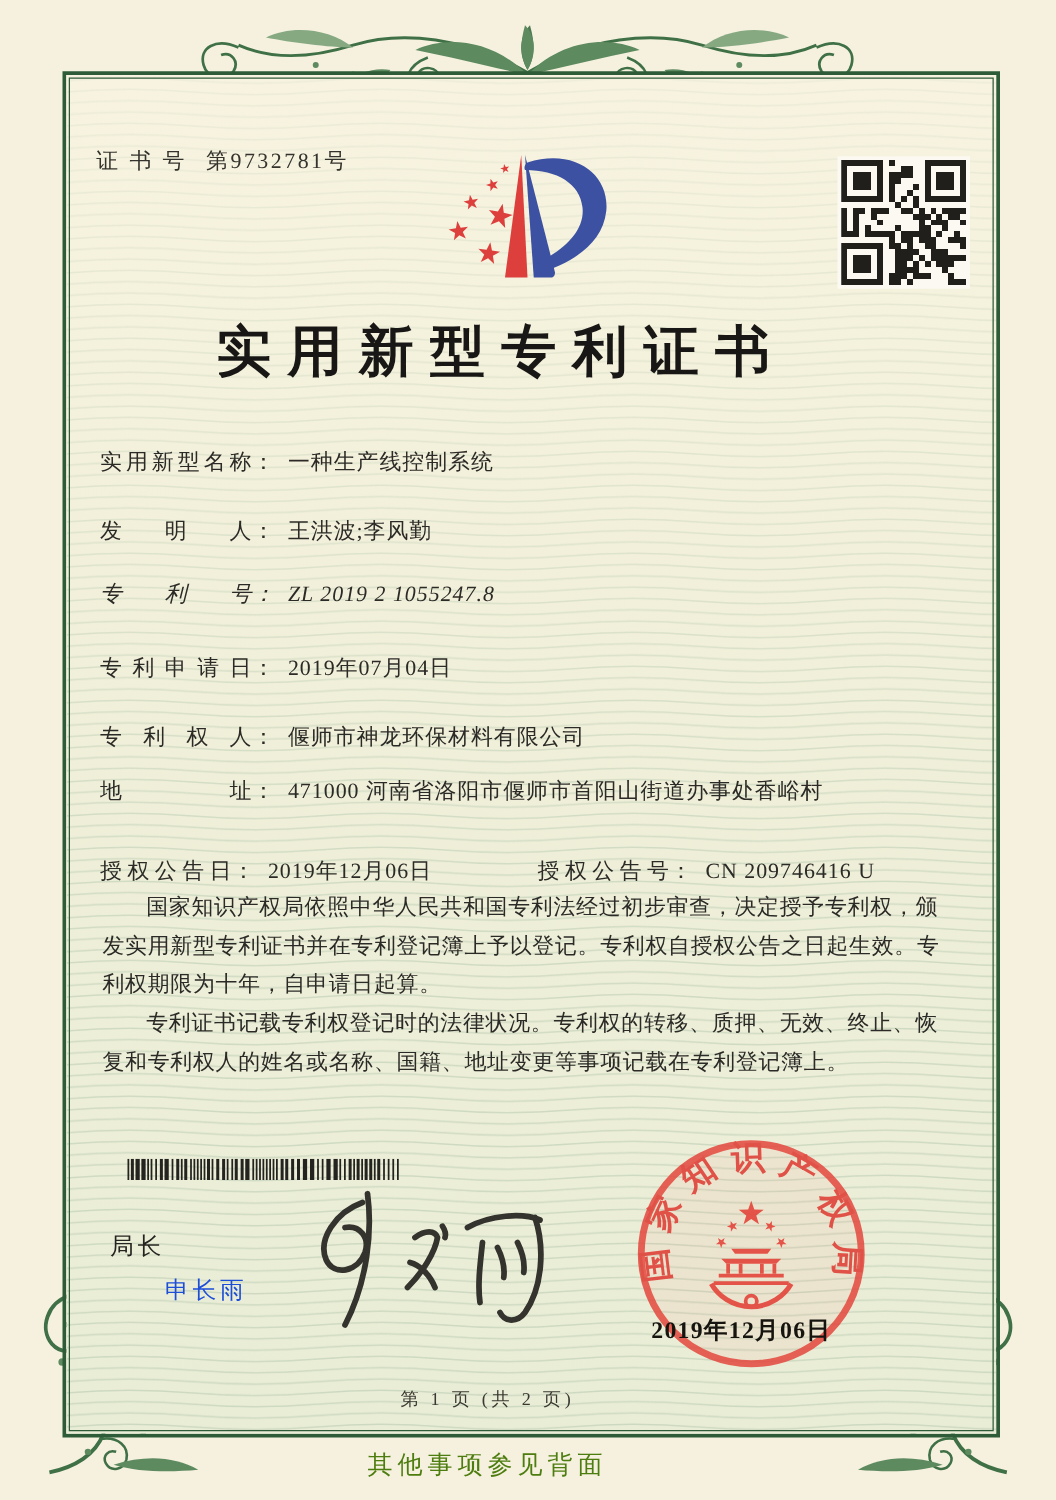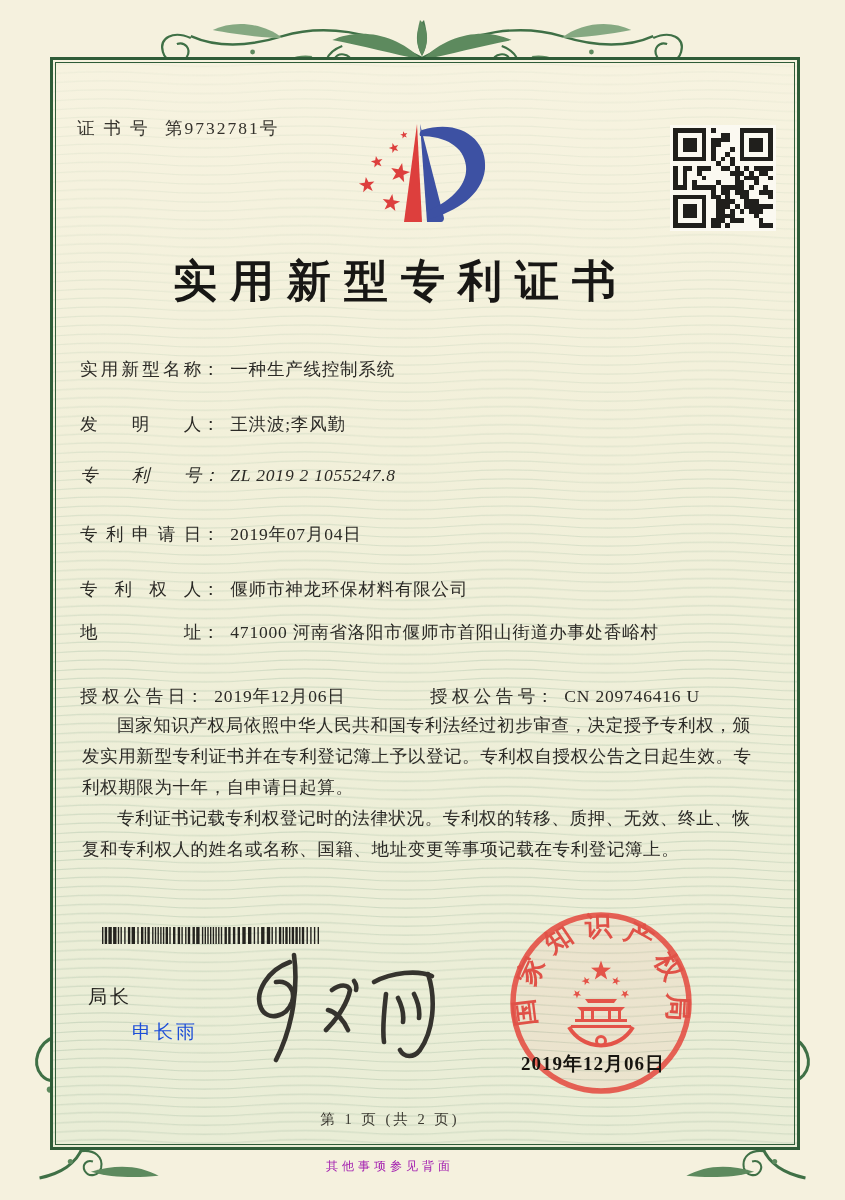--- a/index.html
+++ b/index.html
@@ -71,21 +71,21 @@
 
   
   .seal{position:absolute;left:506px;top:908px;width:190px;height:190px;opacity:0.92;}
   .seal-date{position:absolute;left:504px;top:1051px;width:178px;text-align:center;
              font-size:19px;font-weight:700;letter-spacing:1px;color:#16140f;z-index:5;}
 
   
   .page-footer{position:absolute;left:50px;top:1110px;width:680px;text-align:center;
                font-size:14.5px;letter-spacing:3px;color:#3a3830;}
   .back-note{position:absolute;left:50px;top:1158px;width:680px;text-align:center;
-             font-size:12px;letter-spacing:4px;color:#a21caf;}
+             font-size:20px;letter-spacing:4px;color:#4d7c0f;}
 </style>
 </head>
 <body>
 
 <div class="page">
 
   <svg class="top-ornament" viewBox="0 0 580 82" aria-hidden="true">
     <defs>
       <g id="tb-half">
         <path d="M290,46 C240,18 190,12 150,24 C115,35 85,36 58,24" stroke="#3f7046" stroke-width="2.4" fill="none"></path>

